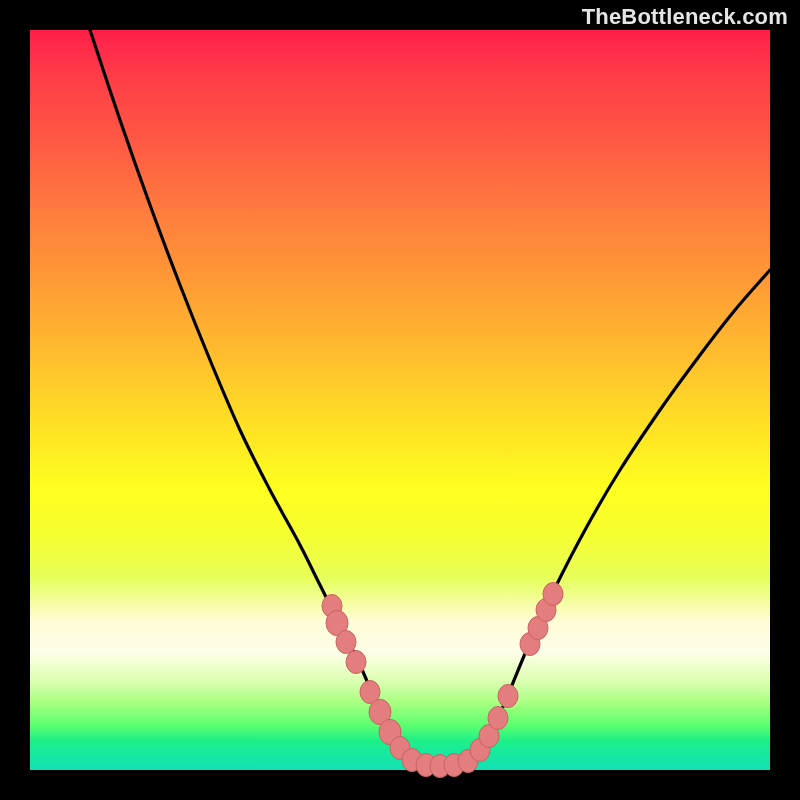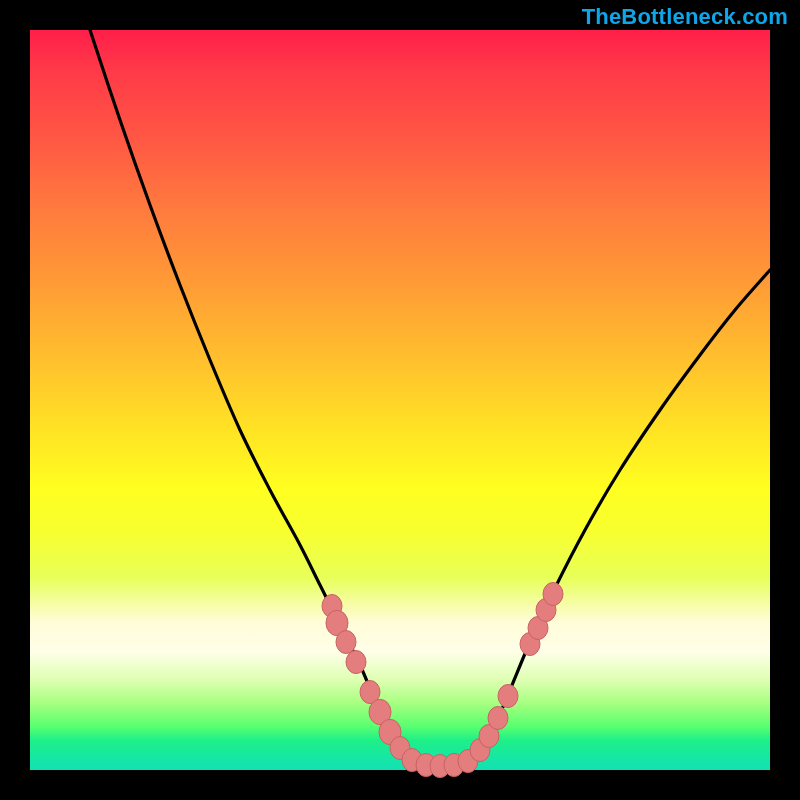--- a/index.html
+++ b/index.html
@@ -45,21 +45,21 @@
       #5cff70 94%,
       #1ef088 96%,
       #17e8a0 98%,
       #14e0b6 100%
     );
   }
   .watermark {
     position: absolute;
     top: 4px;
     right: 12px;
-    color: #0ea5e9;
+    color: #e5e5e5;
     font-size: 22px;
     font-weight: 600;
     letter-spacing: 0.2px;
     user-select: none;
   }
   svg.curve {
     position: absolute;
     top: 0;
     left: 0;
     width: 740px;

